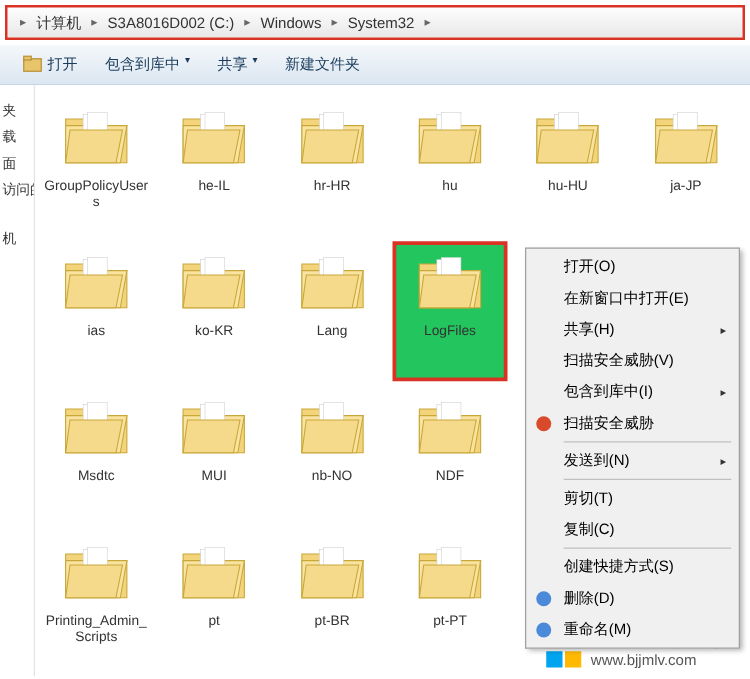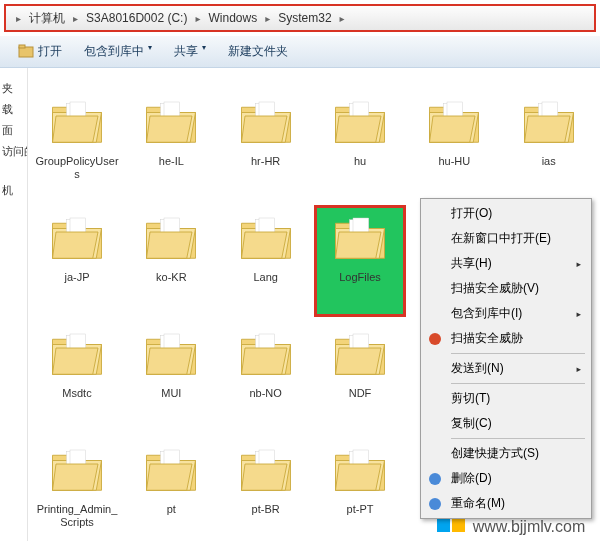--- a/index.html
+++ b/index.html
@@ -70,21 +70,21 @@
       color: #333;
       overflow: hidden;
     }
     .sidebar-item {
       padding: 3px 0;
       white-space: nowrap;
     }
     
     .folder-grid {
       flex: 1;
-      padding: 22px 4px;
+      padding: 10px 4px;
       display: grid;
       grid-template-columns: repeat(6, 1fr);
       gap: 6px 2px;
       align-content: start;
       position: relative;
     }
     .folder-item {
       display: flex;
       flex-direction: column;
       align-items: center;
@@ -173,21 +173,21 @@
       display: flex;
       flex-direction: column;
       line-height: 1.2;
     }
     .watermark-title {
       font-size: 14px;
       font-weight: bold;
       color: #000;
     }
     .watermark-url {
-      font-size: 16px;
+      font-size: 12px;
       color: #555;
     }
   </style>
 </head>
 <body>
 
 <div class="breadcrumb-bar">
   <span class="breadcrumb-sep">▸</span>
   <span class="breadcrumb-item">计算机</span>
   <span class="breadcrumb-sep">▸</span>
@@ -285,31 +285,31 @@
         <span class="folder-label">hu-HU</span>
       </div>
       <div class="folder-item">
         <svg class="folder-icon" viewBox="0 0 64 64">
   <path d="M4 14 L4 54 L60 54 L60 20 L28 20 L24 14 Z" fill="#f3d47a" stroke="#c9a83a" stroke-width="1"></path>
   <path d="M4 20 L60 20 L54 54 L4 54 Z" fill="#f8e3a0" stroke="#c9a83a" stroke-width="1"></path>
   <rect x="20" y="10" width="18" height="30" fill="#fff" stroke="#ccc" stroke-width="0.5"></rect>
   <rect x="24" y="8" width="18" height="30" fill="#fff" stroke="#ccc" stroke-width="0.5"></rect>
   <path d="M8 24 L56 24 L50 54 L4 54 Z" fill="#f5da8c" stroke="#c9a83a" stroke-width="1"></path>
 </svg>
+        <span class="folder-label">ja-JP</span>
+      </div>
+      <div class="folder-item">
+        <svg class="folder-icon" viewBox="0 0 64 64">
+  <path d="M4 14 L4 54 L60 54 L60 20 L28 20 L24 14 Z" fill="#f3d47a" stroke="#c9a83a" stroke-width="1"></path>
+  <path d="M4 20 L60 20 L54 54 L4 54 Z" fill="#f8e3a0" stroke="#c9a83a" stroke-width="1"></path>
+  <rect x="20" y="10" width="18" height="30" fill="#fff" stroke="#ccc" stroke-width="0.5"></rect>
+  <rect x="24" y="8" width="18" height="30" fill="#fff" stroke="#ccc" stroke-width="0.5"></rect>
+  <path d="M8 24 L56 24 L50 54 L4 54 Z" fill="#f5da8c" stroke="#c9a83a" stroke-width="1"></path>
+</svg>
         <span class="folder-label">ias</span>
-      </div>
-      <div class="folder-item">
-        <svg class="folder-icon" viewBox="0 0 64 64">
-  <path d="M4 14 L4 54 L60 54 L60 20 L28 20 L24 14 Z" fill="#f3d47a" stroke="#c9a83a" stroke-width="1"></path>
-  <path d="M4 20 L60 20 L54 54 L4 54 Z" fill="#f8e3a0" stroke="#c9a83a" stroke-width="1"></path>
-  <rect x="20" y="10" width="18" height="30" fill="#fff" stroke="#ccc" stroke-width="0.5"></rect>
-  <rect x="24" y="8" width="18" height="30" fill="#fff" stroke="#ccc" stroke-width="0.5"></rect>
-  <path d="M8 24 L56 24 L50 54 L4 54 Z" fill="#f5da8c" stroke="#c9a83a" stroke-width="1"></path>
-</svg>
-        <span class="folder-label">ja-JP</span>
       </div>
       <div class="folder-item">
         <svg class="folder-icon" viewBox="0 0 64 64">
   <path d="M4 14 L4 54 L60 54 L60 20 L28 20 L24 14 Z" fill="#f3d47a" stroke="#c9a83a" stroke-width="1"></path>
   <path d="M4 20 L60 20 L54 54 L4 54 Z" fill="#f8e3a0" stroke="#c9a83a" stroke-width="1"></path>
   <rect x="20" y="10" width="18" height="30" fill="#fff" stroke="#ccc" stroke-width="0.5"></rect>
   <rect x="24" y="8" width="18" height="30" fill="#fff" stroke="#ccc" stroke-width="0.5"></rect>
   <path d="M8 24 L56 24 L50 54 L4 54 Z" fill="#f5da8c" stroke="#c9a83a" stroke-width="1"></path>
 </svg>
         <span class="folder-label">ko-KR</span>

